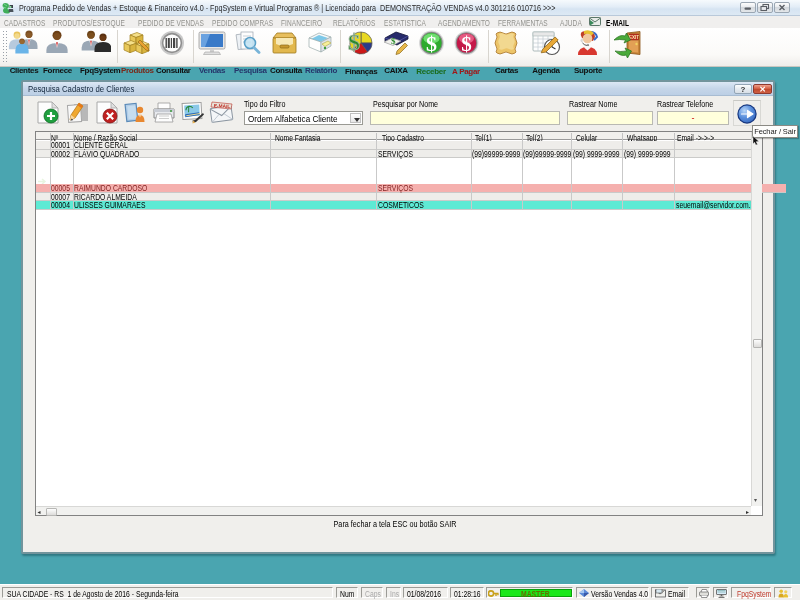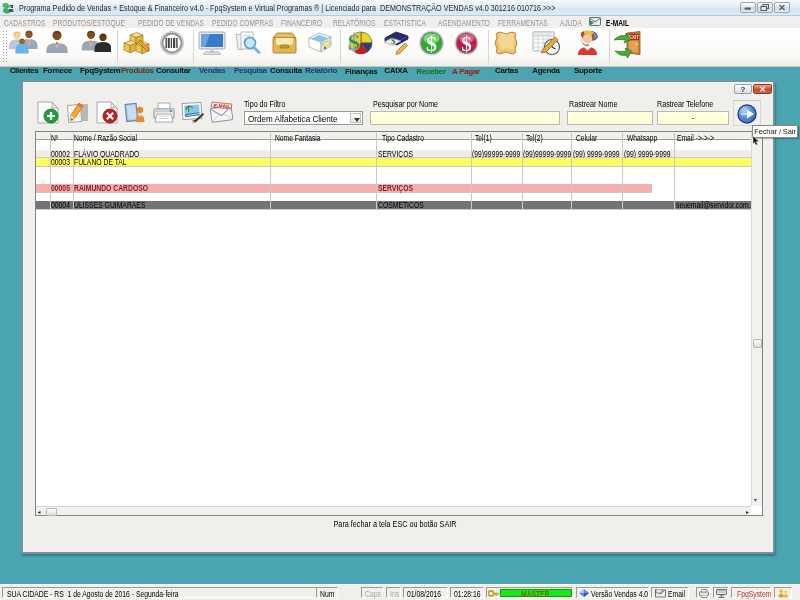--- a/index.html
+++ b/index.html
@@ -322,21 +322,21 @@
       <circle cx="23.5" cy="14" r="1.2" fill="#f0d060"></circle>
       <path d="M1 10 q6 -6 11 -4 l1.5 -3 l4 7 l-6.5 3 l1.5 -3 q-6 -1 -11.5 0 z" fill="#4aaa3a" stroke="#2a7020" stroke-width="0.7"></path>
       <path d="M2 21 q6 6 11 4 l1.5 3 l4 -7 l-6.5 -3 l1.5 3 q-6 1 -11.5 0 z" fill="#4aaa3a" stroke="#2a7020" stroke-width="0.7"></path>
     </svg>
   </div>
 
 <div id="statusbar" class="abs">
 <div class="sbox" style="left:2px;width:331px">
       <span style="left:4px">SUA CIDADE - RS&nbsp; 1 de Agosto de 2016 - Segunda-feira</span>
     </div>
-<div class="sbox" style="left:316px;width:22px">
+<div class="sbox" style="left:336px;width:22px">
       <span style="left:3px">Num</span>
     </div>
 <div class="sbox" style="left:361px;width:22px;color:#aaa">
       <span style="left:3px">Caps</span>
     </div>
 <div class="sbox" style="left:386px;width:15px;color:#aaa">
       <span style="left:3px">Ins</span>
     </div>
 <div class="sbox" style="left:403px;width:45px">
       <span style="left:3px">01/08/2016</span>
@@ -389,20 +389,23 @@
       <svg style="position:absolute;left:3px;top:0.5px" width="11" height="9" viewBox="0 0 11 9">
         <circle cx="3.2" cy="2.2" r="1.8" fill="#e8c030"></circle>
         <path d="M0.5 8.5 q0 -4 2.7 -4 q2.7 0 2.7 4 z" fill="#d8a820"></path>
         <circle cx="7.8" cy="2.8" r="1.6" fill="#f0d060"></circle>
         <path d="M5.5 8.5 q0 -3.5 2.3 -3.5 q2.3 0 2.3 3.5 z" fill="#e8c030"></path>
       </svg>
     </div>
 </div>
 
 <div id="dialog" class="abs">
+  <div id="dtitle" class="abs">
+      <span>Pesquisa Cadastro de Clientes</span>
+    </div>
   <div id="helpbtn" class="abs">?</div>
   <div id="closebtn" class="abs">✕</div>
 
   <div class="dico" style="left:14px;top:19px"><svg width="23" height="23" viewBox="0 0 23 23">
         <path d="M1 1 l14 0 l6 6 l0 15 l-20 0 z" fill="#fdfdfd" stroke="#a8a8a8" stroke-width="1"></path>
         <path d="M15 1 l0 6 l6 0 z" fill="#e0e0e0" stroke="#a8a8a8" stroke-width="0.8"></path>
         <circle cx="14" cy="15" r="7" fill="#1f9f3f" stroke="#0a6a20" stroke-width="0.8"></circle>
         <path d="M10 15 h8 M14 11 v8" stroke="#fff" stroke-width="2.2"></path>
       </svg></div>
   <div class="dico" style="left:43px;top:19px"><svg width="23" height="23" viewBox="0 0 23 23">
@@ -490,42 +493,46 @@
       <div style="position:absolute;left:638.5px;top:1px;width:1px;height:7.5px;background:#c2c2c2;"></div>
       <span style="position:absolute;left:15px;top:0.5px;font-size:8.5px;white-space:nowrap;transform:scale(0.79,1);transform-origin:0 0;">Nº</span>
       <span style="position:absolute;left:38.5px;top:0.5px;font-size:8.5px;white-space:nowrap;transform:scale(0.79,1);transform-origin:0 0;">Nome / Razão Social</span>
       <span style="position:absolute;left:239.5px;top:0.5px;font-size:8.5px;white-space:nowrap;transform:scale(0.79,1);transform-origin:0 0;">Nome Fantasia</span>
       <span style="position:absolute;left:346.5px;top:0.5px;font-size:8.5px;white-space:nowrap;transform:scale(0.79,1);transform-origin:0 0;">Tipo Cadastro</span>
       <span style="position:absolute;left:439.5px;top:0.5px;font-size:8.5px;white-space:nowrap;transform:scale(0.79,1);transform-origin:0 0;">Tel(1)</span>
       <span style="position:absolute;left:490px;top:0.5px;font-size:8.5px;white-space:nowrap;transform:scale(0.79,1);transform-origin:0 0;">Tel(2)</span>
       <span style="position:absolute;left:540.5px;top:0.5px;font-size:8.5px;white-space:nowrap;transform:scale(0.79,1);transform-origin:0 0;">Celular</span>
       <span style="position:absolute;left:591.5px;top:0.5px;font-size:8.5px;white-space:nowrap;transform:scale(0.79,1);transform-origin:0 0;">Whatsapp</span>
       <span style="position:absolute;left:641px;top:0.5px;font-size:8.5px;white-space:nowrap;transform:scale(0.79,1);transform-origin:0 0;">Email -&gt;-&gt;-&gt;</span>
+      <div style="position:absolute;left:0;top:9.2px;width:715.5px;height:8.6px;background:#eeedea;border-bottom:1px solid #cbcbc9;box-sizing:border-box;">
+        <span style="position:absolute;left:15.5px;top:0px;font-size:8.5px;line-height:8.4px;color:#000;white-space:nowrap;transform:scale(0.80,1);transform-origin:0 0;">00001</span>
+        <span style="position:absolute;left:38.5px;top:0px;font-size:8.5px;line-height:8.4px;color:#000;white-space:nowrap;transform:scale(0.80,1);transform-origin:0 0;">CLIENTE GERAL</span>
+      </div>
       <div style="position:absolute;left:0;top:17.799999999999997px;width:715.5px;height:8.6px;background:#eeedea;border-bottom:1px solid #cbcbc9;box-sizing:border-box;">
         <span style="position:absolute;left:15.5px;top:0px;font-size:8.5px;line-height:8.4px;color:#000;white-space:nowrap;transform:scale(0.80,1);transform-origin:0 0;">00002</span>
         <span style="position:absolute;left:38.5px;top:0px;font-size:8.5px;line-height:8.4px;color:#000;white-space:nowrap;transform:scale(0.80,1);transform-origin:0 0;">FLÁVIO QUADRADO</span>
         <span style="position:absolute;left:342.5px;top:0px;font-size:8.5px;line-height:8.4px;color:#000;white-space:nowrap;transform:scale(0.80,1);transform-origin:0 0;">SERVIÇOS</span>
         <span style="position:absolute;left:436px;top:0px;font-size:8.5px;line-height:8.4px;color:#000;white-space:nowrap;transform:scale(0.80,1);transform-origin:0 0;">(99)99999-9999</span>
         <span style="position:absolute;left:487px;top:0px;font-size:8.5px;line-height:8.4px;color:#000;white-space:nowrap;transform:scale(0.80,1);transform-origin:0 0;">(99)99999-9999</span>
         <span style="position:absolute;left:537px;top:0px;font-size:8.5px;line-height:8.4px;color:#000;white-space:nowrap;transform:scale(0.80,1);transform-origin:0 0;">(99) 9999-9999</span>
         <span style="position:absolute;left:588.5px;top:0px;font-size:8.5px;line-height:8.4px;color:#000;white-space:nowrap;transform:scale(0.80,1);transform-origin:0 0;">(99) 9999-9999</span>
       </div>
-      <div style="position:absolute;left:0;top:26.4px;width:715.5px;height:8.6px;background:#fdfd64;border-bottom:1px solid #c9c9c9;box-sizing:border-box;">
-        <span style="position:absolute;left:15.5px;top:0px;font-size:8.5px;line-height:8.4px;color:#000;white-space:nowrap;transform:scale(0.80,1);transform-origin:0 0;">00003</span>
-        <span style="position:absolute;left:38.5px;top:0px;font-size:8.5px;line-height:8.4px;color:#000;white-space:nowrap;transform:scale(0.80,1);transform-origin:0 0;">FULANO DE TAL</span>
-      </div>
       <svg style="position:absolute;left:2px;top:45.599999999999994px" width="11" height="7" viewBox="0 0 11 7">
         <path d="M0 3.5 h6 M4 1 l3 2.5 l-3 2.5" stroke="#e8f5e0" stroke-width="1.5" fill="none"></path>
       </svg>
-      <div style="position:absolute;left:0;top:52.2px;width:616px;height:8.6px;background:#f5b0ae;border-bottom:1px solid #c9c9c9;box-sizing:border-box;font-weight:bold;">
+      <div style="position:absolute;left:0;top:52.2px;width:750px;height:8.6px;background:#f5b0ae;border-bottom:1px solid #c9c9c9;box-sizing:border-box;">
         <span style="position:absolute;left:15.5px;top:0px;font-size:8.5px;line-height:8.4px;color:#842222;white-space:nowrap;transform:scale(0.80,1);transform-origin:0 0;">00005</span>
         <span style="position:absolute;left:38.5px;top:0px;font-size:8.5px;line-height:8.4px;color:#842222;white-space:nowrap;transform:scale(0.80,1);transform-origin:0 0;">RAIMUNDO CARDOSO</span>
         <span style="position:absolute;left:342.5px;top:0px;font-size:8.5px;line-height:8.4px;color:#842222;white-space:nowrap;transform:scale(0.80,1);transform-origin:0 0;">SERVIÇOS</span>
       </div>
-      <div style="position:absolute;left:0;top:69.39999999999999px;width:715.5px;height:8.6px;background:#737373;border-bottom:1px solid #cbcbc9;box-sizing:border-box;">
+      <div style="position:absolute;left:0;top:60.8px;width:715.5px;height:8.6px;background:#eeedea;border-bottom:1px solid #cbcbc9;box-sizing:border-box;">
+        <span style="position:absolute;left:15.5px;top:0px;font-size:8.5px;line-height:8.4px;color:#000;white-space:nowrap;transform:scale(0.80,1);transform-origin:0 0;">00007</span>
+        <span style="position:absolute;left:38.5px;top:0px;font-size:8.5px;line-height:8.4px;color:#000;white-space:nowrap;transform:scale(0.80,1);transform-origin:0 0;">RICARDO ALMEIDA</span>
+      </div>
+      <div style="position:absolute;left:0;top:69.39999999999999px;width:715.5px;height:8.6px;background:#5eead4;border-bottom:1px solid #cbcbc9;box-sizing:border-box;">
         <span style="position:absolute;left:15.5px;top:0px;font-size:8.5px;line-height:8.4px;color:#000;white-space:nowrap;transform:scale(0.80,1);transform-origin:0 0;">00004</span>
         <span style="position:absolute;left:38.5px;top:0px;font-size:8.5px;line-height:8.4px;color:#000;white-space:nowrap;transform:scale(0.80,1);transform-origin:0 0;">ULISSES GUIMARAES</span>
         <span style="position:absolute;left:342.5px;top:0px;font-size:8.5px;line-height:8.4px;color:#000;white-space:nowrap;transform:scale(0.80,1);transform-origin:0 0;">COSMETICOS</span>
         <span style="position:absolute;left:640.5px;top:0px;font-size:8.5px;line-height:8.4px;color:#000;white-space:nowrap;transform:scale(0.8,1);transform-origin:0 0;">seuemail@servidor.com.b</span>
       </div>
       <div style="position:absolute;left:14.5px;top:9.2px;width:1px;height:68.8px;background:#c9c9c9;"></div>
       <div style="position:absolute;left:37px;top:9.2px;width:1px;height:68.8px;background:#c9c9c9;"></div>
       <div style="position:absolute;left:234.5px;top:9.2px;width:1px;height:68.8px;background:#c9c9c9;"></div>
       <div style="position:absolute;left:340.5px;top:9.2px;width:1px;height:68.8px;background:#c9c9c9;"></div>
       <div style="position:absolute;left:435px;top:9.2px;width:1px;height:68.8px;background:#c9c9c9;"></div>

